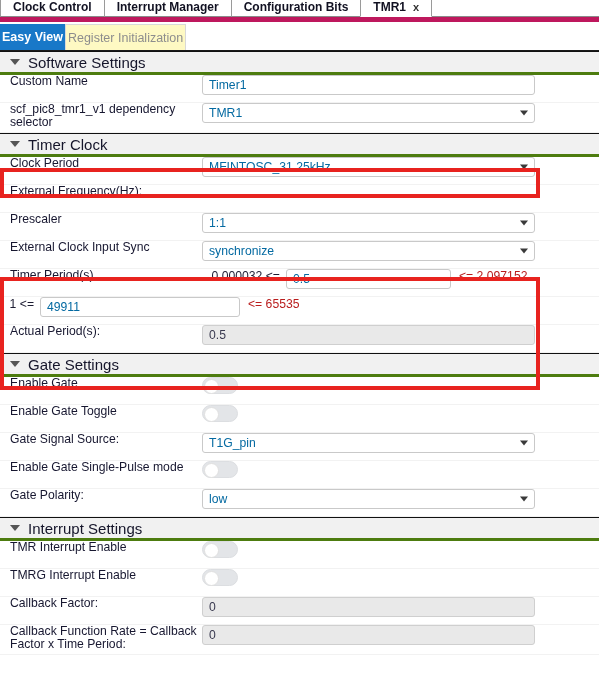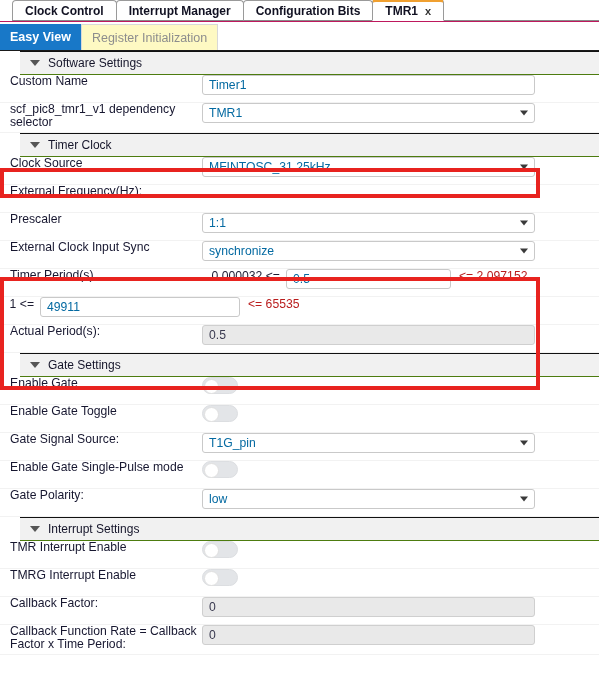--- a/index.html
+++ b/index.html
@@ -11,24 +11,24 @@
     font-size: 12px;
     color: #1a1a2e;
   }
   #app { position: relative; width: 599px; height: 700px; }
 
   
   .tabbar {
     position: relative;
     height: 22px;
     background: #ffffff;
-    border-bottom: 1px solid #be185d;
+    border-bottom: 5px solid #be185d;
     display: flex;
     align-items: flex-end;
-    padding-left: 12px;
+    padding-left: 0px;
     box-sizing: border-box;
   }
   .tab {
     height: 21px;
     line-height: 20px;
     padding: 0 12px;
     font-weight: bold;
     font-size: 12px;
     color: #111122;
     background: #ffffff;
@@ -67,21 +67,21 @@
     height: 28px;
     background: #ffffff;
     display: flex;
     align-items: stretch;
     padding-top: 2px;
     box-sizing: border-box;
   }
   .subtab {
     display: flex;
     align-items: center;
-    padding: 0 10px;
+    padding: 0 2px;
     font-size: 12.5px;
     box-sizing: border-box;
     white-space: nowrap;
   }
   .subtab.sel {
     background: #1878c8;
     color: #ffffff;
     font-weight: bold;
   }
   .subtab.unsel {
@@ -100,28 +100,27 @@
     border-top: 1px solid #1a1a1a;
     box-sizing: border-box;
     overflow: hidden;
   }
 
   .section-head {
     position: relative;
     height: 24px;
     background: #f1f1f1;
     border-top: 1px solid #111111;
-    border-bottom: 1px solid #4d7c0f;
+    border-bottom: 3px solid #4d7c0f;
     display: flex;
     align-items: center;
     padding-left: 10px;
     box-sizing: border-box;
-    font-size: 12px;
+    font-size: 15px;
     color: #15152a;
-    margin-left: 20px;
   }
   .caret {
     width: 0; height: 0;
     border-left: 5px solid transparent;
     border-right: 5px solid transparent;
     border-top: 6px solid #555555;
     margin-right: 8px;
   }
 
   .row {
@@ -267,21 +266,21 @@
         <span class="arrow"></span>
       </div>
     </div>
 
     <div class="section-head">
       <span class="caret"></span>
       <span>Timer Clock</span>
     </div>
 
     <div class="row">
-      <div class="lbl">Clock Source</div>
+      <div class="lbl">Clock Period</div>
       <div class="field wide sel">
         <span>MFINTOSC_31.25kHz</span>
         <span class="arrow"></span>
       </div>
     </div>
 
     <div class="row">
       <div class="lbl">External Frequency(Hz):</div>
     </div>
 

